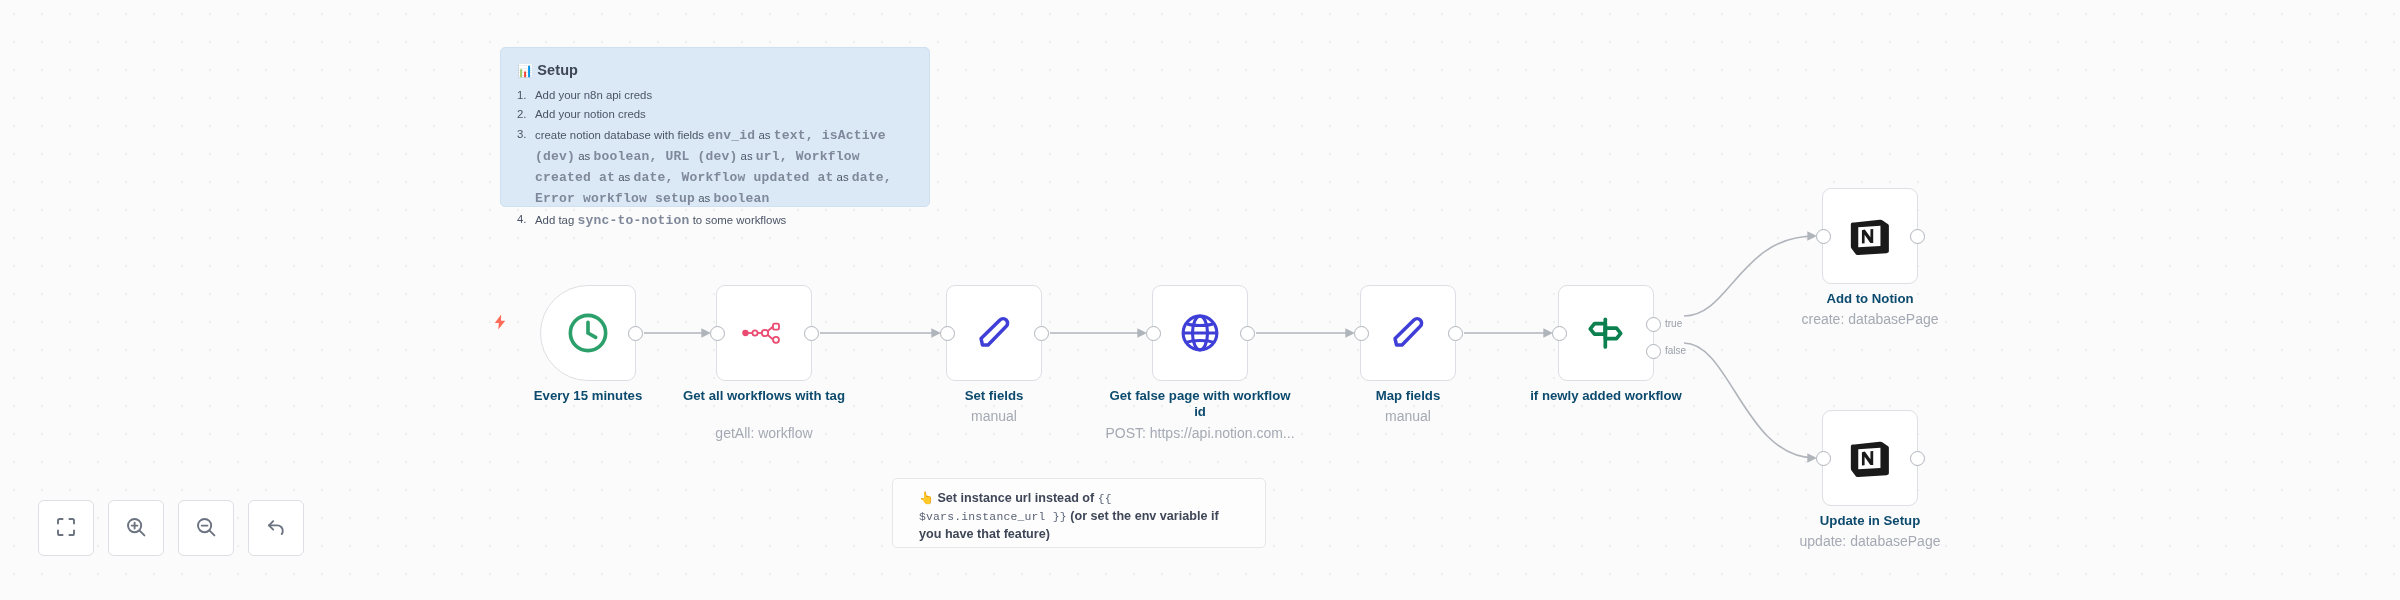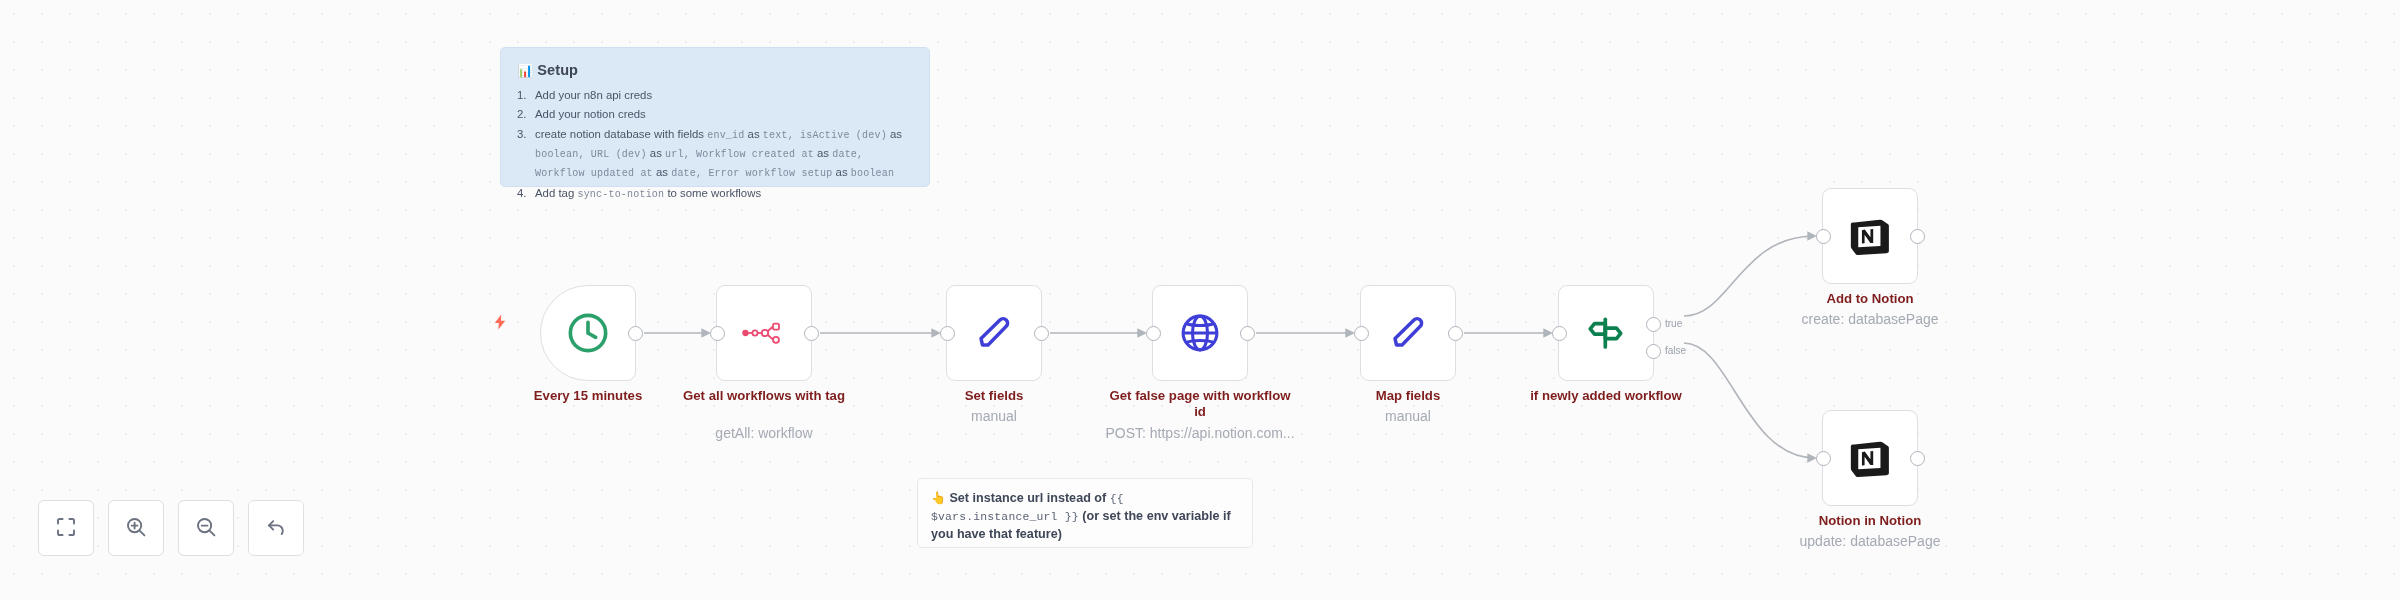--- a/index.html
+++ b/index.html
@@ -31,21 +31,21 @@
   }
 
   
   .sticky {
     position: absolute;
     border-radius: 5px;
     padding: 14px 16px 14px 16px;
   }
   .sticky-setup {
     left: 500px; top: 47px;
-    width: 430px; height: 140px;
+    width: 430px; height: 160px;
     background: #dbe9f7;
     border: 1px solid #cfe0f2;
   }
   .sticky-setup .sticky-title {
     font-size: 14.5px;
     font-weight: bold;
     color: #3e4657;
     margin-bottom: 8px;
     letter-spacing: .1px;
   }
@@ -64,31 +64,32 @@
     margin-bottom: 1px;
   }
   .sticky-setup ol li::before {
     content: counter(setupcount) ".";
     position: absolute;
     left: 0;
     color: #4a5466;
   }
   .mono {
     font-family: "Liberation Mono", "DejaVu Sans Mono", monospace;
-    font-size: 10px;
+    font-size: 13px;
     color: #7f889a;
     letter-spacing: .2px;
+    font-weight: bold;
   }
 
   .sticky-url {
-    left: 917px; top: 478px;
-    width: 336px; height: 70px;
+    left: 892px; top: 478px;
+    width: 374px; height: 70px;
     background: #fdfdfd;
     border: 1px solid #e7e7e7;
-    padding: 11px 13px;
+    padding: 11px 26px;
   }
   .sticky-url .url-text {
     font-size: 12.6px;
     font-weight: bold;
     line-height: 1.42;
     color: #3e4657;
   }
   .sticky-url .emoji { font-size: 12px; }
   .sticky-url .mono { font-size: 11.4px; color: #5a6375; font-weight: normal; }
 
@@ -112,21 +113,21 @@
 
   .node-label {
     position: absolute;
     top: 102px;
     left: 50%;
     transform: translateX(-50%);
     width: 190px;
     text-align: center;
     font-size: 13.2px;
     font-weight: bold;
-    color: #7f1d1d;
+    color: #0c4a6e;
     line-height: 1.22;
     white-space: pre-line;
   }
   .node-sublabel {
     position: absolute;
     left: 50%;
     transform: translateX(-50%);
     width: 210px;
     text-align: center;
     font-size: 14px;
@@ -345,21 +346,21 @@
   <div class="node" style="left:1822px; top:410px;">
     <span class="node-icon">
       <svg width="44" height="44" viewBox="0 0 48 48">
         <path d="M7 9.2 L34.5 6.2 c1.6-.2 2.4.1 3.3.8 l5.6 4 c.9.7 1.2 1 1.2 2 v27.2 c0 1.5-.6 2.4-2.5 2.5 l-31 1.9 c-1.4.1-2.1-.2-2.8-1.1 l-4.1-5.3 c-.8-1-1.1-1.8-1.1-2.7 V11.4 c0-1.2.5-2.1 2-2.2 z" fill="#1a1a1a"></path>
         <path d="M11.2 14.4 v21.9 l24.2-1.5 V12.9 z" fill="#ffffff"></path>
         <path d="M15.2 17.6 v14.6 l2.9-.18 v-9.3 l6.3 9 l3.1-.2 V16.4 l-3 .18 v8.9 l-6.2-8.7 z" fill="#1a1a1a"></path>
       </svg>
     </span>
     <span class="endpoint left"></span>
     <span class="endpoint right"></span>
-    <span class="node-label">Notion in Notion</span>
+    <span class="node-label">Update in Setup</span>
     <span class="node-sublabel one-line">update: databasePage</span>
   </div>
 
   <div id="toolbar">
     <button class="tool-btn" title="Zoom to fit">
       <span>
         <svg width="24" height="24" viewBox="0 0 24 24" fill="none" stroke="#6b7280" stroke-width="1.9" stroke-linecap="round">
           <path d="M4 8.6 V5.6 c0-.9.7-1.6 1.6-1.6 H8.6"></path>
           <path d="M15.4 4 h3 c.9 0 1.6.7 1.6 1.6 v3"></path>
           <path d="M20 15.4 v3 c0 .9-.7 1.6-1.6 1.6 h-3"></path>

